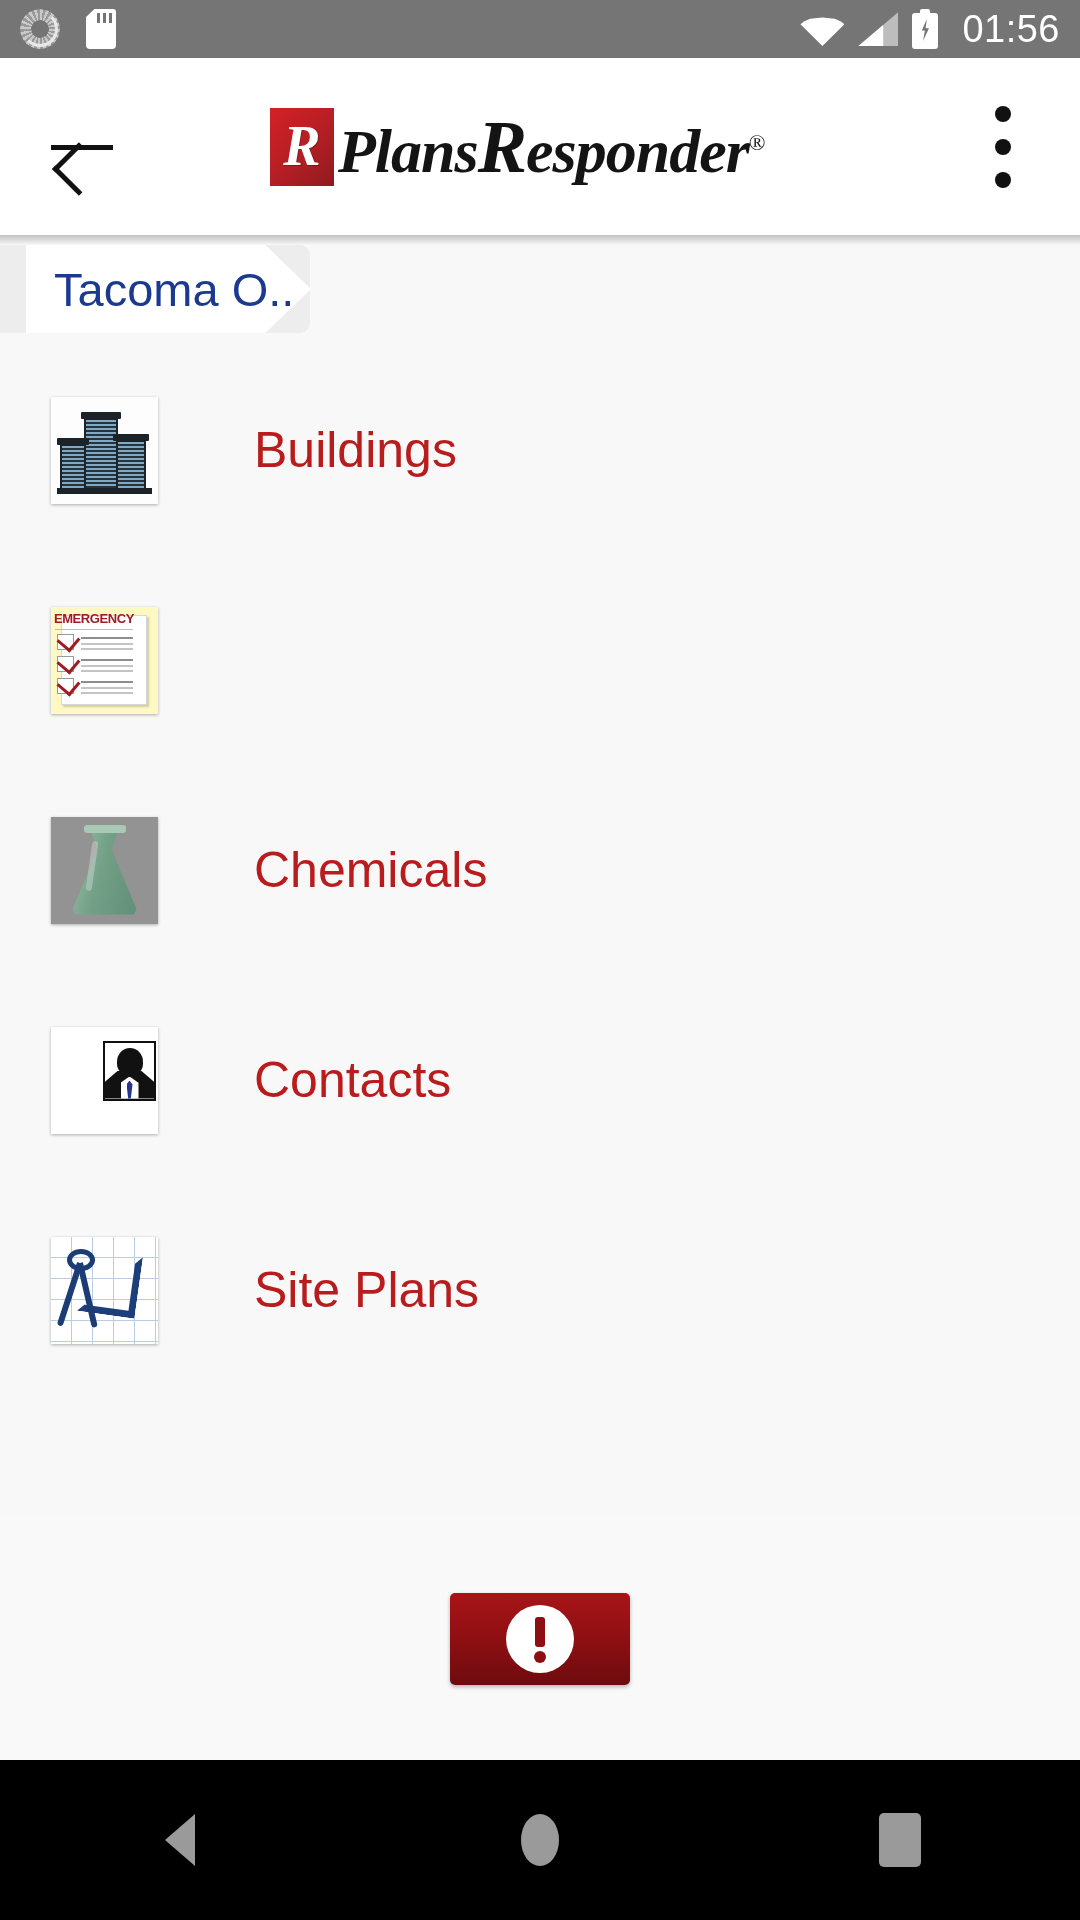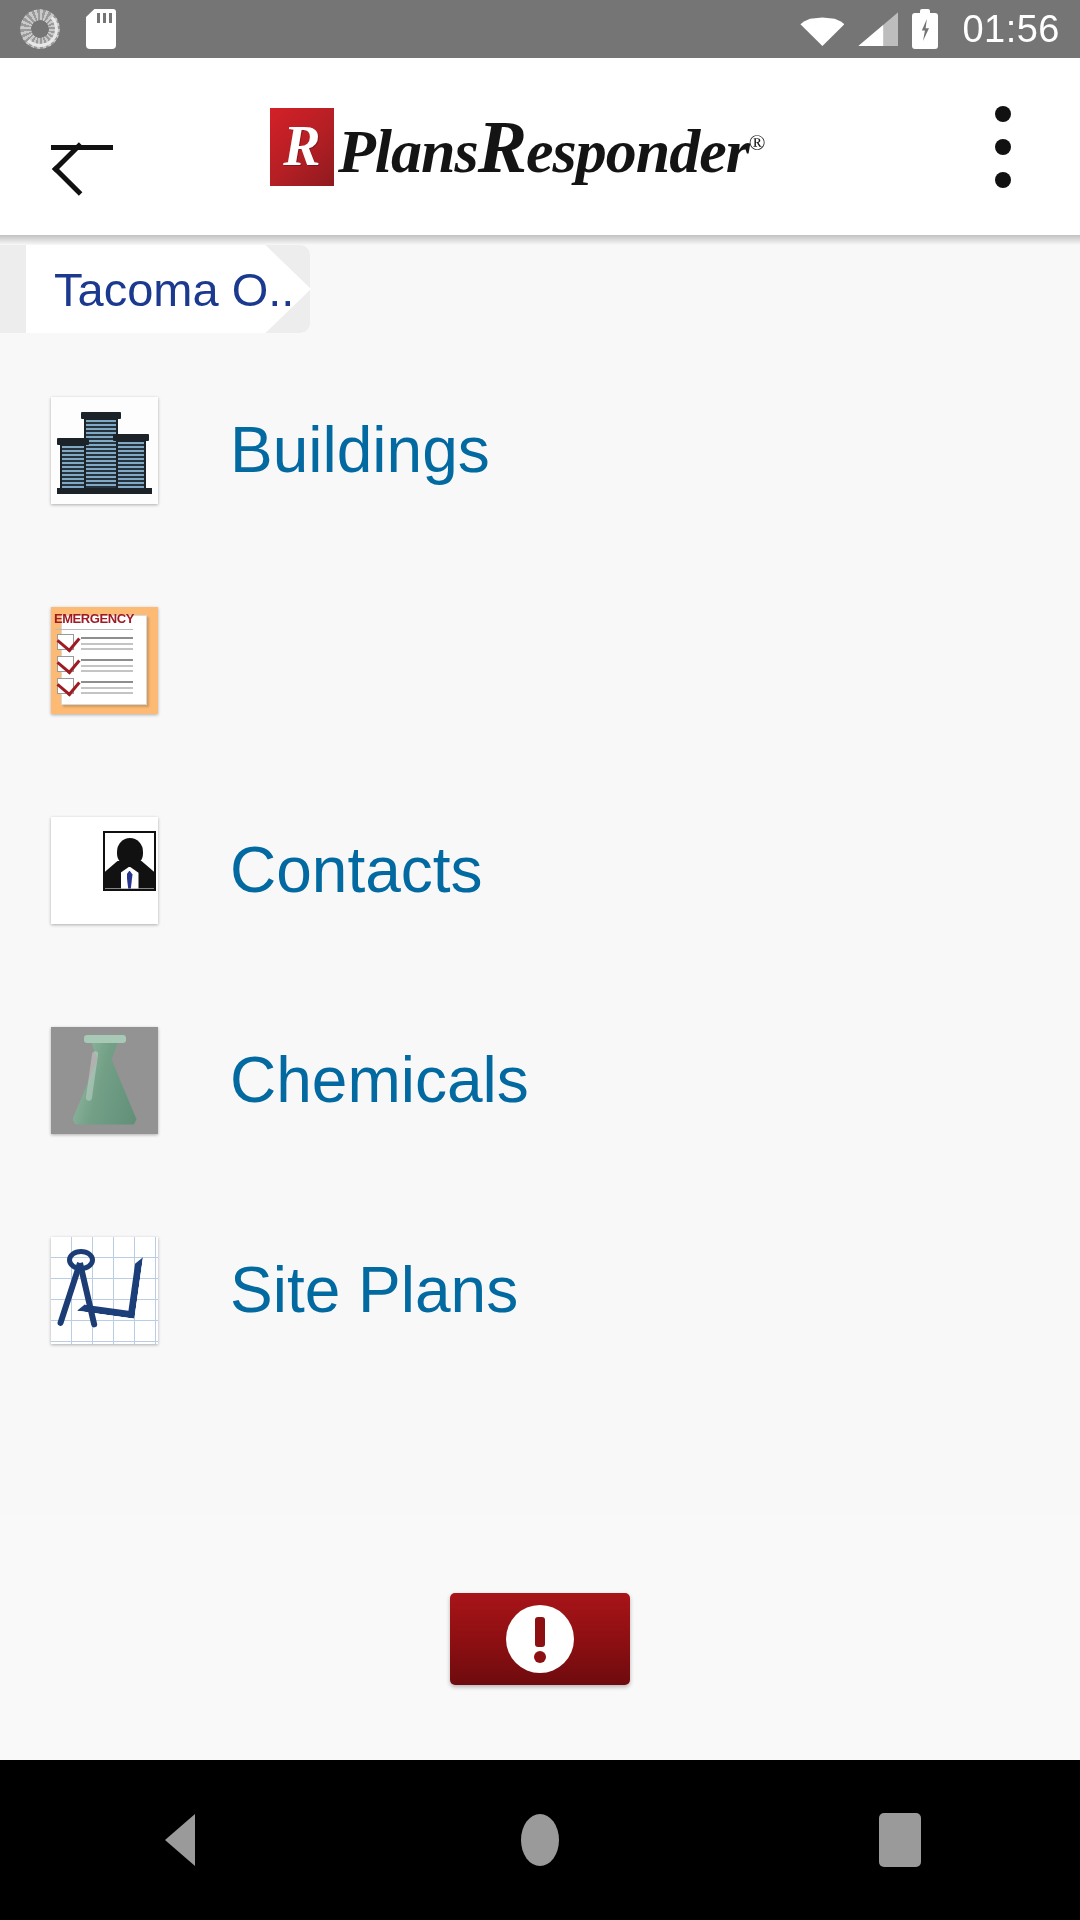--- a/index.html
+++ b/index.html
@@ -150,21 +150,21 @@
 
   
   .list{
     position:absolute; top:345px; left:0; width:1080px; height:1170px;
     overflow:hidden;
   }
   .row{
     height:210px; display:flex; align-items:center; padding-left:51px; cursor:pointer;
   }
   .row-label{
-    font-size:64px; color:#0369a1; margin-left:72px; white-space:nowrap;
+    font-size:50px; color:#b91c1c; margin-left:96px; white-space:nowrap;
     font-family:"Liberation Sans", sans-serif;
   }
   .thumb{
     width:107px; height:107px; flex:none; position:relative; overflow:hidden;
     background:#fff; box-shadow:0 1px 3px rgba(0,0,0,0.30);
   }
 
   
   .ic-bldg{ background:#fdfdfd; }
   .ic-bldg .b{ position:absolute; bottom:14px;
@@ -173,21 +173,21 @@
   .ic-bldg .b1{ left:9px; width:26px; height:46px; }
   .ic-bldg .b2{ left:33px; width:34px; height:72px; }
   .ic-bldg .b3{ left:65px; width:30px; height:50px; }
   .ic-bldg .cap{ position:absolute; background:#1b2228; height:7px; border-radius:1px; }
   .ic-bldg .c1{ left:6px; bottom:59px; width:32px; }
   .ic-bldg .c2{ left:30px; bottom:85px; width:40px; }
   .ic-bldg .c3{ left:62px; bottom:63px; width:36px; }
   .ic-bldg .ground{ position:absolute; left:6px; bottom:10px; width:95px; height:6px; background:#1b2228; }
 
   
-  .ic-emer{ background:#fdba74; }
+  .ic-emer{ background:#fef9c3; }
   .ic-emer .sheet{
     position:absolute; left:10px; top:8px; width:86px; height:90px;
     background:#fff; border:1px solid #d8d8d8; box-shadow:2px 2px 2px rgba(0,0,0,0.18);
   }
   .ic-emer .ttl{
     position:absolute; left:0; top:4px; width:86px; text-align:center;
     color:#a01a22; font-size:13px; font-weight:bold; letter-spacing:-0.4px;
     font-family:"Liberation Sans", sans-serif;
   }
   .ic-emer .rule{ position:absolute; left:4px; top:22px; width:78px; height:1px; background:#bbb; }
@@ -425,47 +425,47 @@
             <span class="chk"></span>
           </span>
           <span class="ln a"></span>
           <span class="ln b"></span>
           <span class="ln c"></span>
         </span>
     </div>
   </div>
 
   <div class="row">
+    <div class="thumb ic-chem">
+      <span class="flask"></span>
+        <span class="lip"></span>
+        <span class="gloss"></span>
+    </div>
+    <span class="row-label">Chemicals</span>
+  </div>
+
+  <div class="row">
     <div class="thumb ic-cont">
       <span class="card"></span>
       <span class="lines">
         <span class="l green"></span><span class="l"></span><span class="l"></span>
         <span class="l thick"></span><span class="l"></span><span class="l"></span>
         <span class="l blue"></span><span class="l"></span>
       </span>
       <span class="photo">
         <span class="head"></span>
           <span class="body"></span>
           <span class="shirt"></span>
           <span class="tie"></span>
       </span>
     </div>
     <span class="row-label">Contacts</span>
   </div>
 
   <div class="row">
-    <div class="thumb ic-chem">
-      <span class="flask"></span>
-        <span class="lip"></span>
-        <span class="gloss"></span>
-    </div>
-    <span class="row-label">Chemicals</span>
-  </div>
-
-  <div class="row">
     <div class="thumb ic-site">
       <span class="tri"></span>
         <span class="comp-l"></span>
         <span class="comp-r"></span>
         <span class="comp-h"></span>
     </div>
     <span class="row-label">Site Plans</span>
   </div>
 
 

